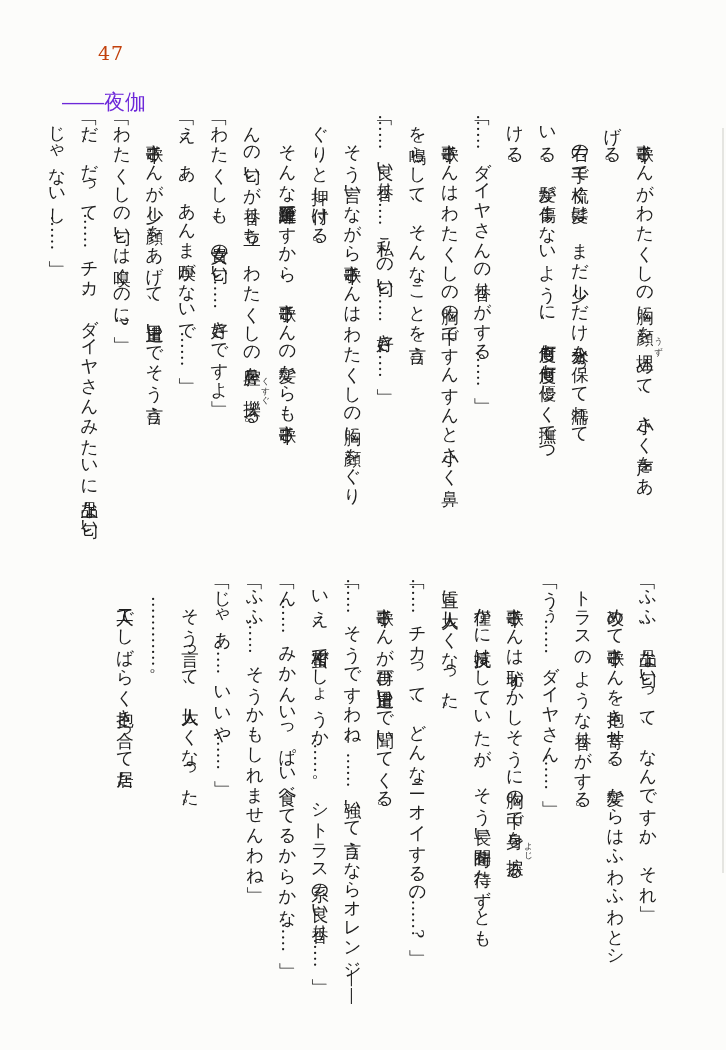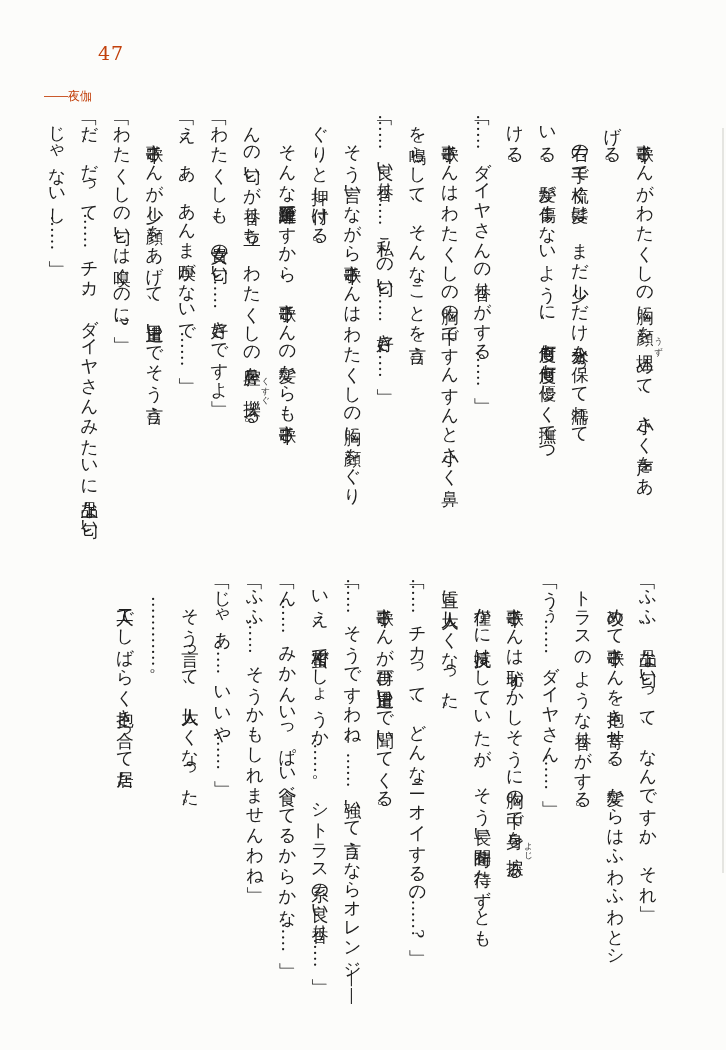--- a/index.html
+++ b/index.html
@@ -18,23 +18,23 @@
   .page-number {
     position: absolute;
     left: 58px; top: 42px;
     font-size: 19px;
     letter-spacing: 1px;
     color: #c2410c;
     margin-left: 40px;
   }
   .running-header {
     position: absolute;
-    left: 44px; top: 88px;
-    font-size: 12px;
-    color: #c2410c;
+    left: 62px; top: 88px;
+    font-size: 21px;
+    color: #6d28d9;
   }
   .vblock {
     position: absolute;
     right: 62px;
     height: 452px;
     writing-mode: vertical-rl;
     text-orientation: mixed;
     font-size: 17.5px;
     line-height: 32.5px;
     color: #1e1e1e;

